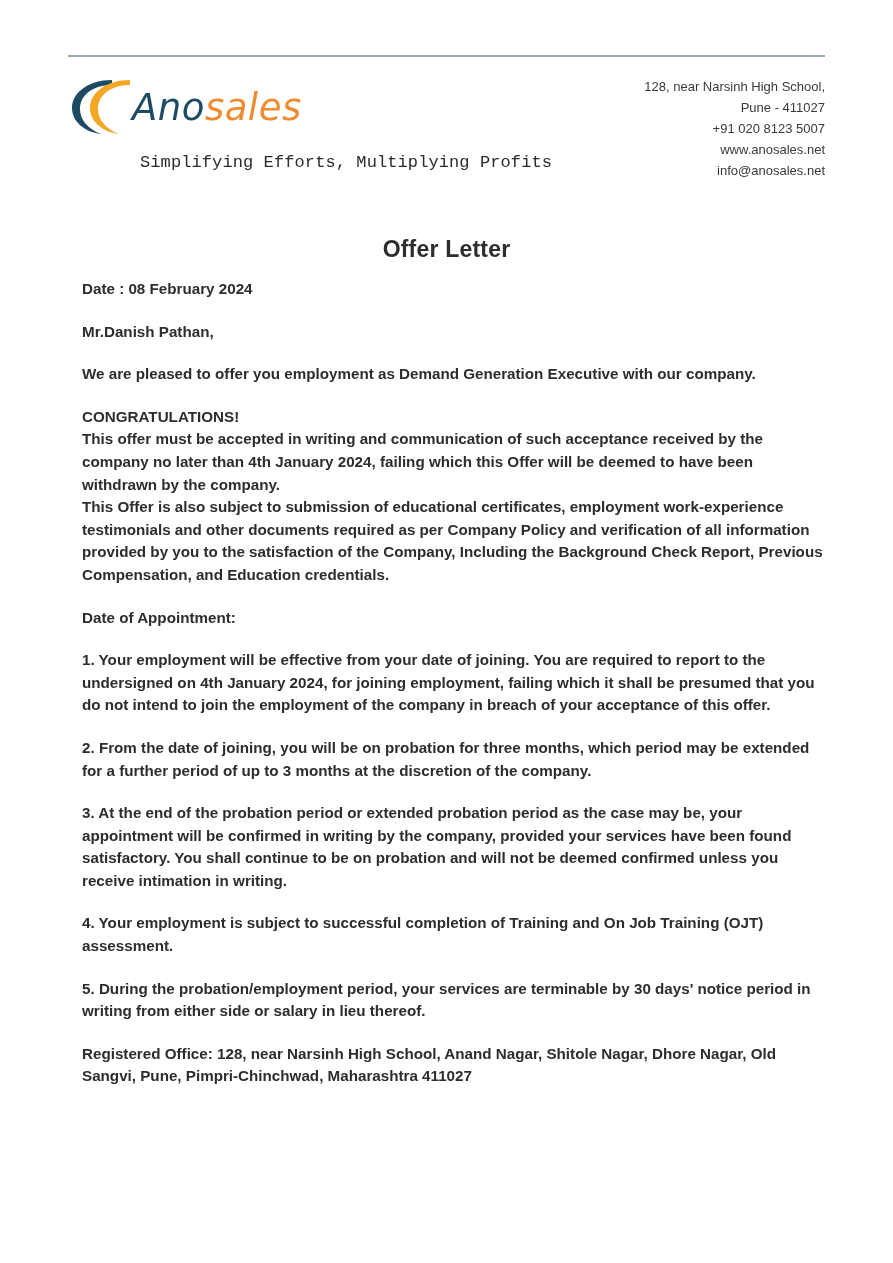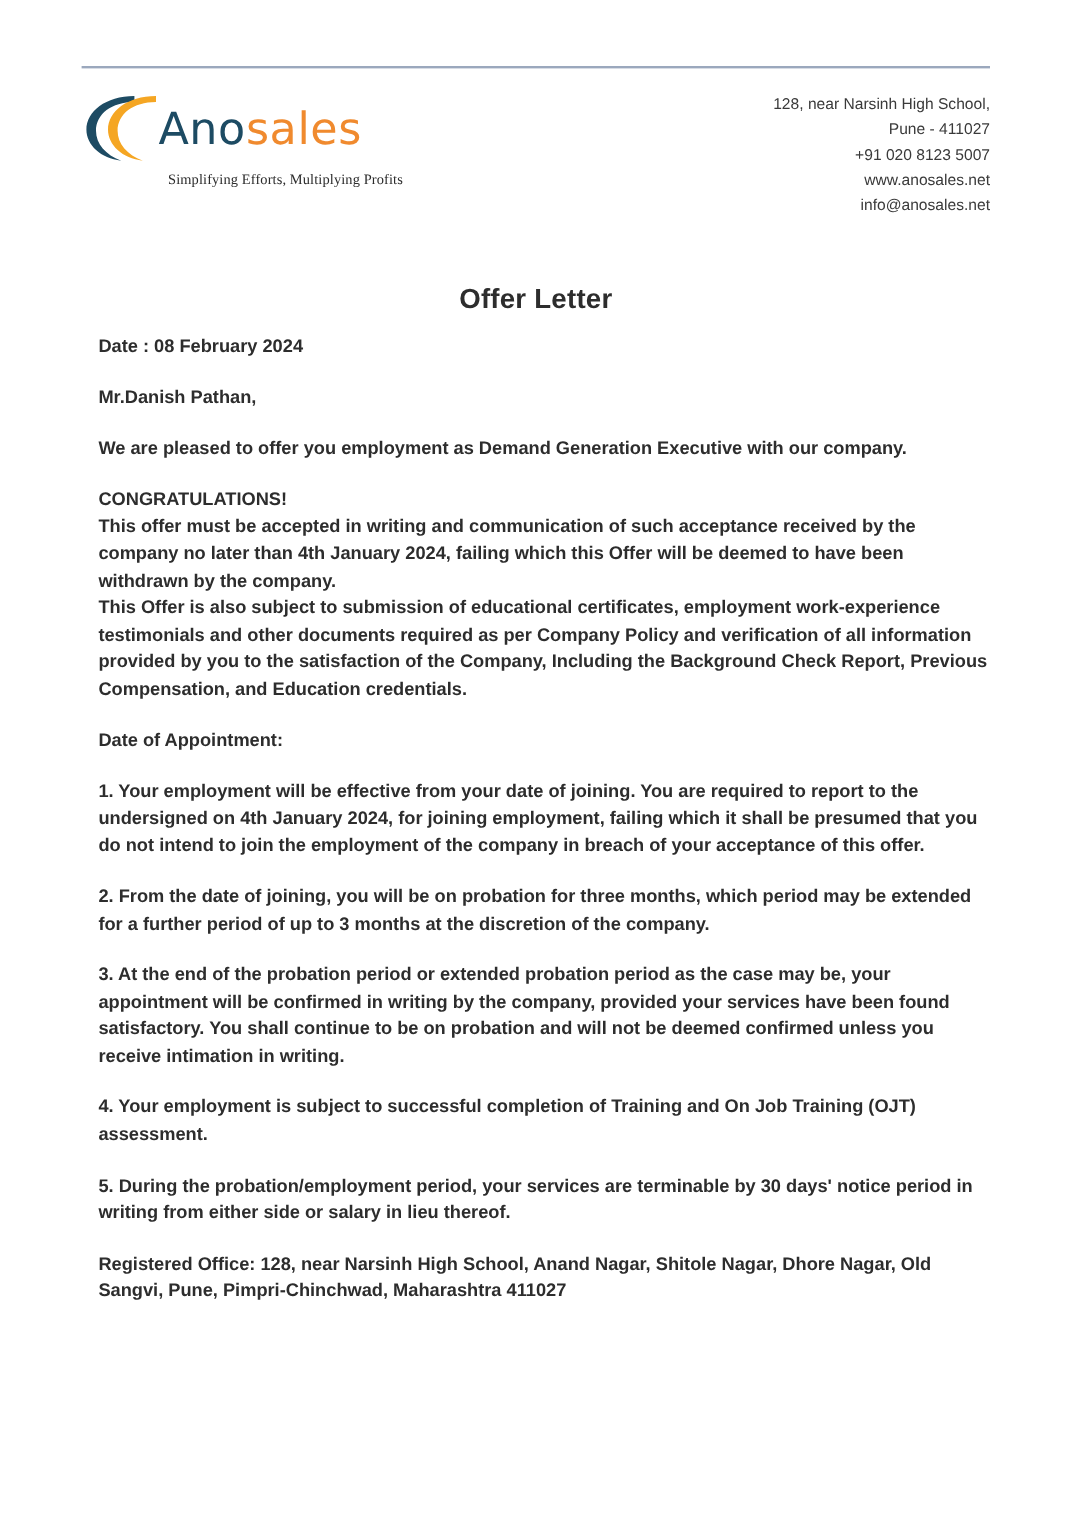--- a/index.html
+++ b/index.html
@@ -62,29 +62,30 @@
     margin-right: 2px;
   }
   .logo-word {
     font-family: "DejaVu Sans", sans-serif;
     font-size: 37px;
     letter-spacing: 0.5px;
     line-height: 1;
     font-weight: 400;
     margin-left: -8px;
     white-space: nowrap;
+    font-style: italic;
   }
   .logo-word .part-ano { color: #1d4b63; }
   .logo-word .part-sales { color: #f08a2e; }
   .logo-tagline {
-    font-family: Liberation Serif, serif;
-    font-size: 12px;
+    font-family: Liberation Mono, monospace;
+    font-size: 17px;
     color: #2b2b2b;
     letter-spacing: 0.1px;
-    margin-top: 4px;
+    margin-top: 15px;
     margin-left: 72px;
     white-space: nowrap;
   }
 
   
   .contact {
     text-align: right;
     font-size: 13px;
     line-height: 21px;
     color: #3a3a3a;

